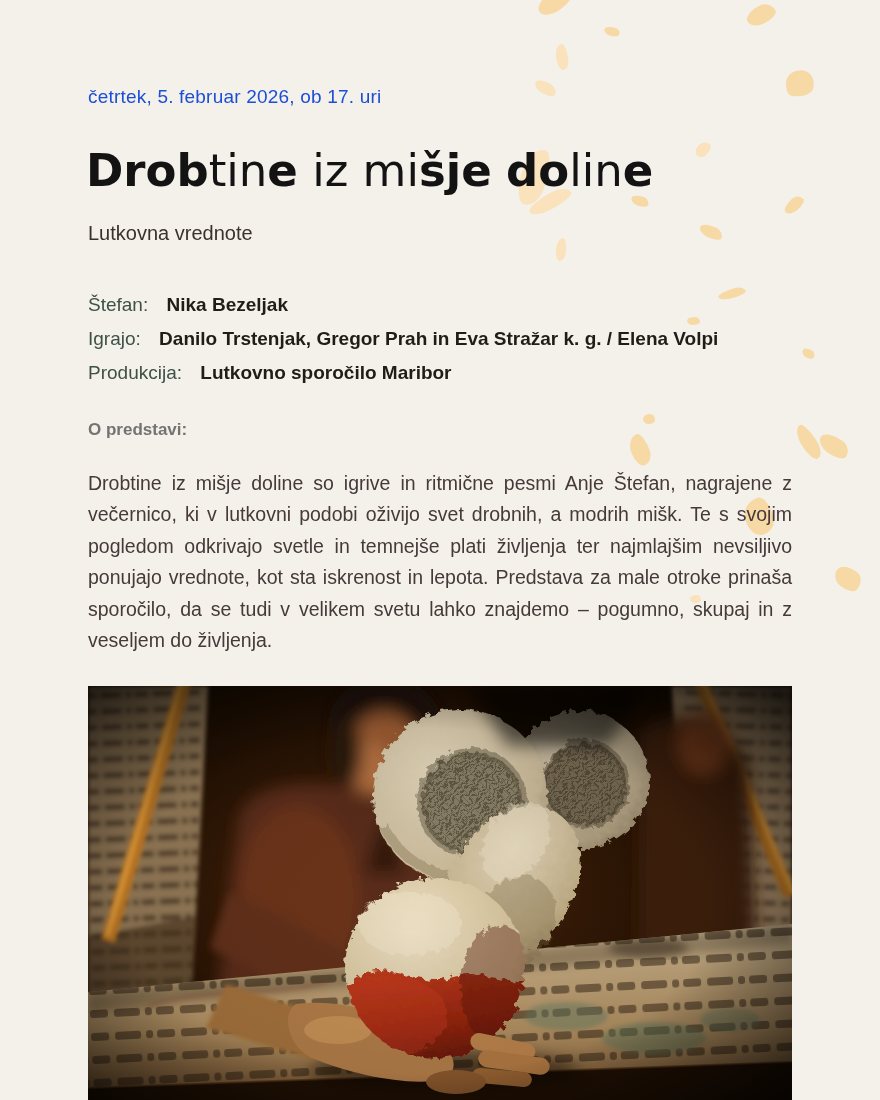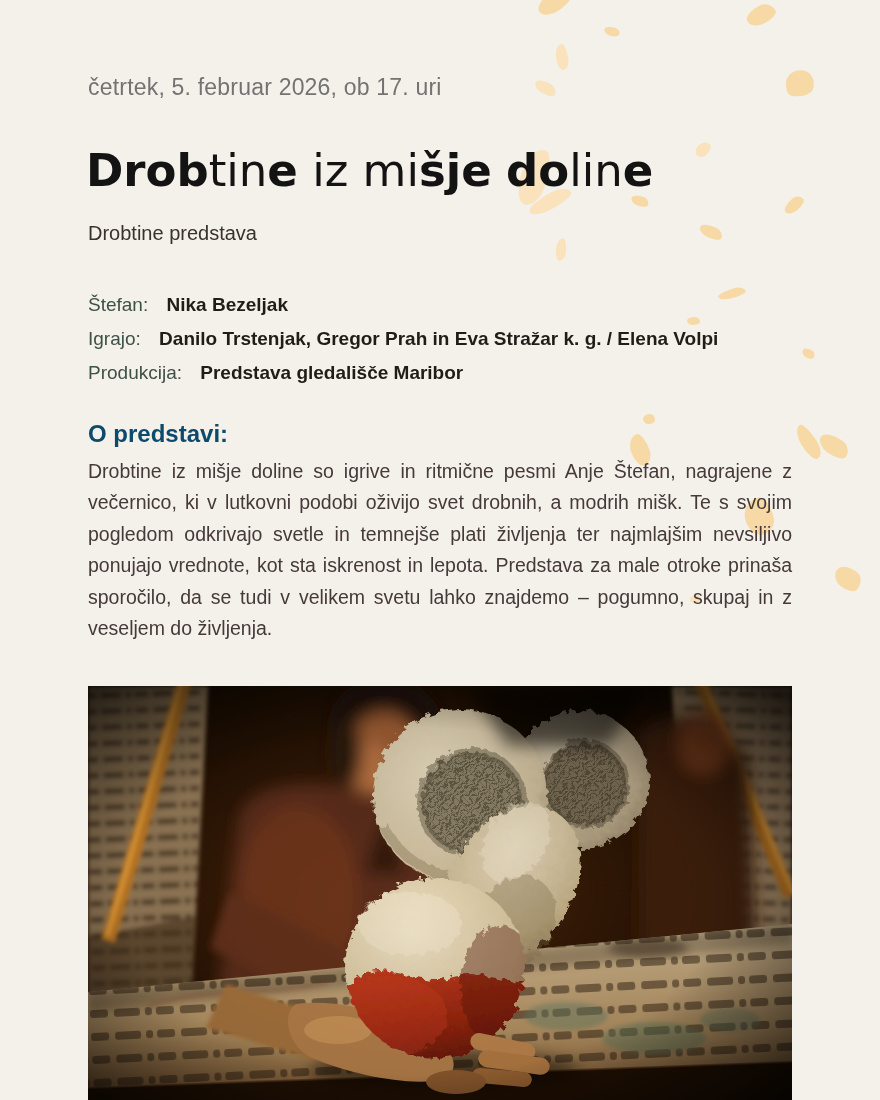--- a/index.html
+++ b/index.html
@@ -13,44 +13,44 @@
     color: #3a2f28;
   }
   .petal {
     position: absolute;
     background: #f7d9a6;
     border-radius: 62% 38% 55% 45% / 48% 62% 38% 52%;
   }
   .petal.lt { background: #f9e2bc; }
   .content { position: absolute; left: 88px; top: 0; width: 704px; }
   .date-line {
-    position: absolute; top: 74px; left: 0;
-    font-size: 23px; color: #737373; letter-spacing: 0.2px;
+    position: absolute; top: 86px; left: 0;
+    font-size: 19px; color: #1d4ed8; letter-spacing: 0.2px;
   }
   .event-title {
     position: absolute; top: 144px; left: -2px;
     font-family: "DejaVu Sans", sans-serif;
     font-size: 45px; color: #131313; letter-spacing: 0px;
     white-space: nowrap; font-weight: 400;
   }
   .event-title .seg-b { font-weight: 800; }
   .subtitle {
     position: absolute; top: 222px; left: 0;
     font-size: 20px; color: #39322b;
   }
   .credits { position: absolute; top: 288px; left: 0; }
   .credit-row { font-size: 19px; line-height: 34px; }
   .credit-label { color: #3e5147; }
   .credit-value { color: #201d19; font-weight: bold; margin-left: 13px; }
   .about-heading {
     position: absolute; top: 420px; left: 0;
-    font-size: 24px; font-weight: bold; color: #0c4a6e;
+    font-size: 17px; font-weight: bold; color: #737373;
   }
   .about-paragraph {
-    position: absolute; top: 456px; left: 0; width: 704px;
+    position: absolute; top: 468px; left: 0; width: 704px;
     font-size: 19.5px; line-height: 31.4px; color: #45393a;
     text-align: justify;
   }
   .photo {
     position: absolute; left: 88px; top: 686px;
     width: 704px; height: 414px; overflow: hidden;
     background: #0a0502;
   }
   .photo svg { display: block; }
 </style>
@@ -77,34 +77,34 @@
 <div class="petal" style="left:631px; top:434px; width:18px; height:32px; transform:rotate(-20deg);"></div>
 <div class="petal" style="left:801px; top:423px; width:15px; height:38px; transform:rotate(-32deg);"></div>
 <div class="petal" style="left:818px; top:437px; width:32px; height:18px; transform:rotate(35deg);"></div>
 <div class="petal" style="left:745px; top:498px; width:28px; height:37px; transform:rotate(-14deg);"></div>
 <div class="petal" style="left:834px; top:568px; width:28px; height:21px; transform:rotate(40deg);"></div>
 <div class="petal lt" style="left:690px; top:595px; width:11px; height:8px;"></div>
 
 <div class="content">
   <div class="date-line">četrtek, 5. februar 2026, ob 17. uri</div>
   <h1 class="event-title"><span class="seg-b">Drob</span><span class="seg-r">tin</span><span class="seg-b">e</span><span class="seg-r"> iz mi</span><span class="seg-b">šje</span><span class="seg-r"> </span><span class="seg-b">do</span><span class="seg-r">lin</span><span class="seg-b">e</span></h1>
-  <div class="subtitle">Drobtine predstava</div>
+  <div class="subtitle">Lutkovna vrednote</div>
 
   <div class="credits">
     <div class="credit-row">
       <span class="credit-label">Štefan:</span>
       <span class="credit-value">Nika Bezeljak</span>
     </div>
     <div class="credit-row">
       <span class="credit-label">Igrajo:</span>
       <span class="credit-value">Danilo Trstenjak, Gregor Prah in Eva Stražar k. g. / Elena Volpi</span>
     </div>
     <div class="credit-row">
       <span class="credit-label">Produkcija:</span>
-      <span class="credit-value">Predstava gledališče Maribor</span>
+      <span class="credit-value">Lutkovno sporočilo Maribor</span>
     </div>
   </div>
 
   <div class="about-heading">O predstavi:</div>
   <p class="about-paragraph">Drobtine iz mišje doline so igrive in ritmične pesmi Anje Štefan, nagrajene z večernico, ki v lutkovni podobi oživijo svet drobnih, a modrih mišk. Te s svojim pogledom odkrivajo svetle in temnejše plati življenja ter najmlajšim nevsiljivo ponujajo vrednote, kot sta iskrenost in lepota. Predstava za male otroke prinaša sporočilo, da se tudi v velikem svetu lahko znajdemo – pogumno, skupaj in z veseljem do življenja.</p>
 </div>
 
 <div class="photo">
 <svg width="704" height="414" viewBox="0 0 704 414" xmlns="http://www.w3.org/2000/svg">
   <defs>

